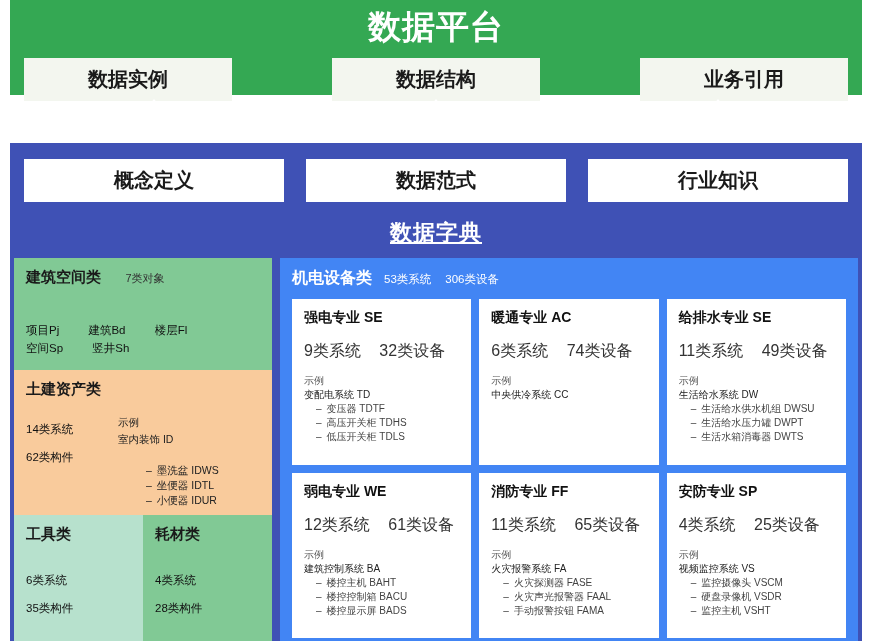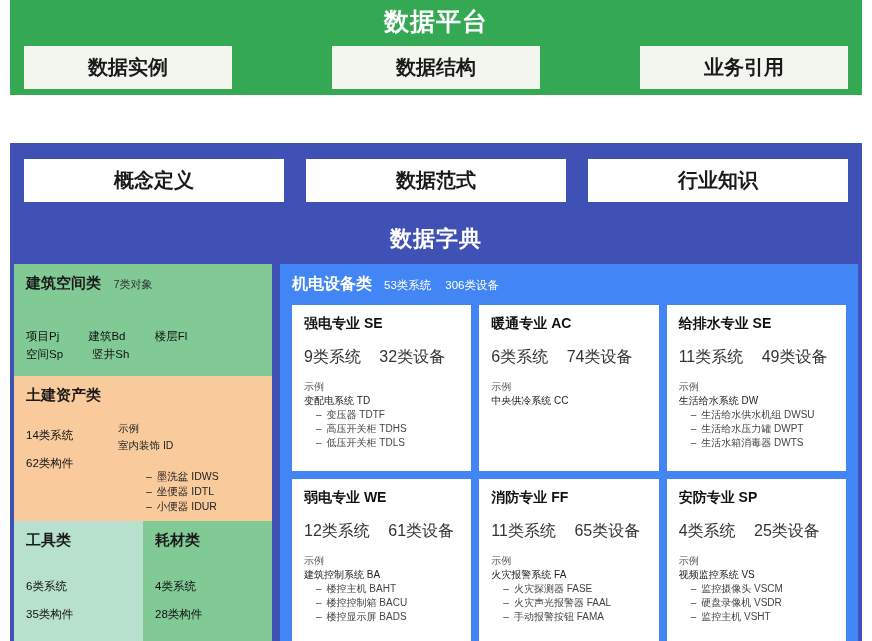--- a/index.html
+++ b/index.html
@@ -27,21 +27,21 @@
     left: 10px;
     top: 0px;
     width: 852px;
     height: 95px;
     background: #34a853;
     display: flex;
     flex-direction: column;
     align-items: center;
   }
   .platform-title {
-    font-size: 25px;
+    font-size: 33px;
     font-weight: bold;
     color: #ffffff;
     margin-top: 5px;
     letter-spacing: 1px;
   }
   .platform-cards {
     display: flex;
     justify-content: space-between;
     width: 824px;
     margin-top: 8px;
@@ -103,22 +103,23 @@
     align-items: center;
     justify-content: center;
     font-size: 20px;
     font-weight: bold;
     color: #1a1a1a;
   }
   .dict-title {
     font-size: 22px;
     font-weight: bold;
     color: #ffffff;
-    margin-top: 22px;
+    margin-top: 16px;
     letter-spacing: 1px;
+    text-decoration: underline;
   }
 
   
   .dict-body {
     display: flex;
     width: 844px;
     margin-top: 10px;
     gap: 8px;
     height: 392px;
   }
@@ -144,21 +145,21 @@
   }
   .lblock-title {
     font-size: 15px;
     font-weight: bold;
     display: inline-block;
   }
   .lblock-sub {
     font-size: 11px;
     color: #333;
     display: inline-block;
-    margin-left: 8px;
+    margin-left: 20px;
   }
   .block-space {
     background: #81c995;
     height: 112px;
   }
   .block-space .chips {
     margin-top: 34px;
     font-size: 11.5px;
     line-height: 18px;
     color: #111;

